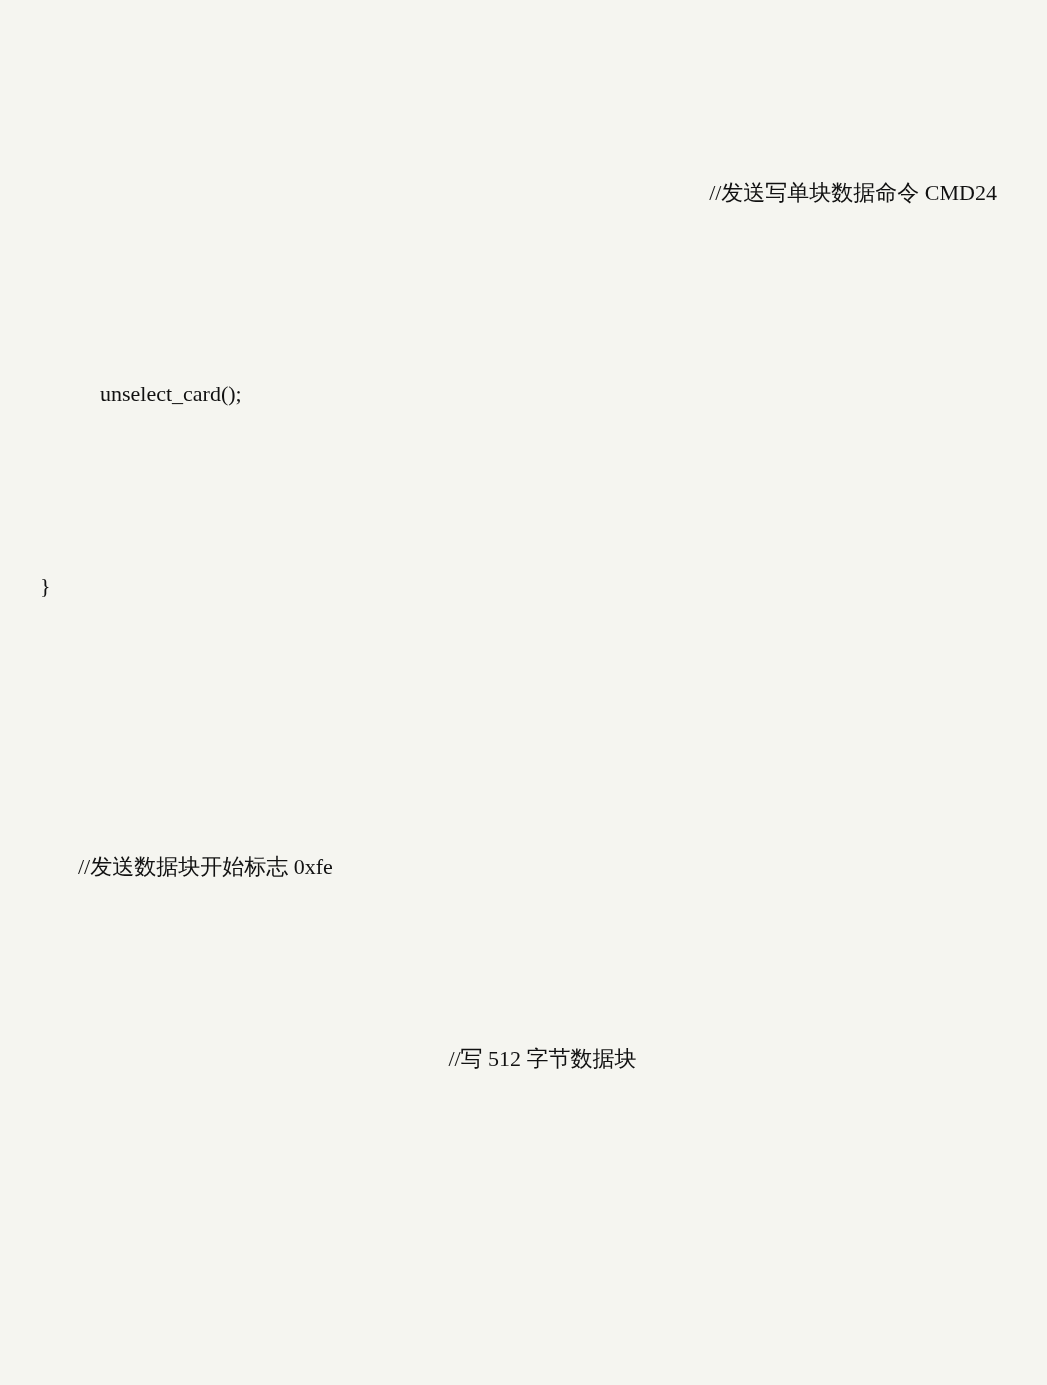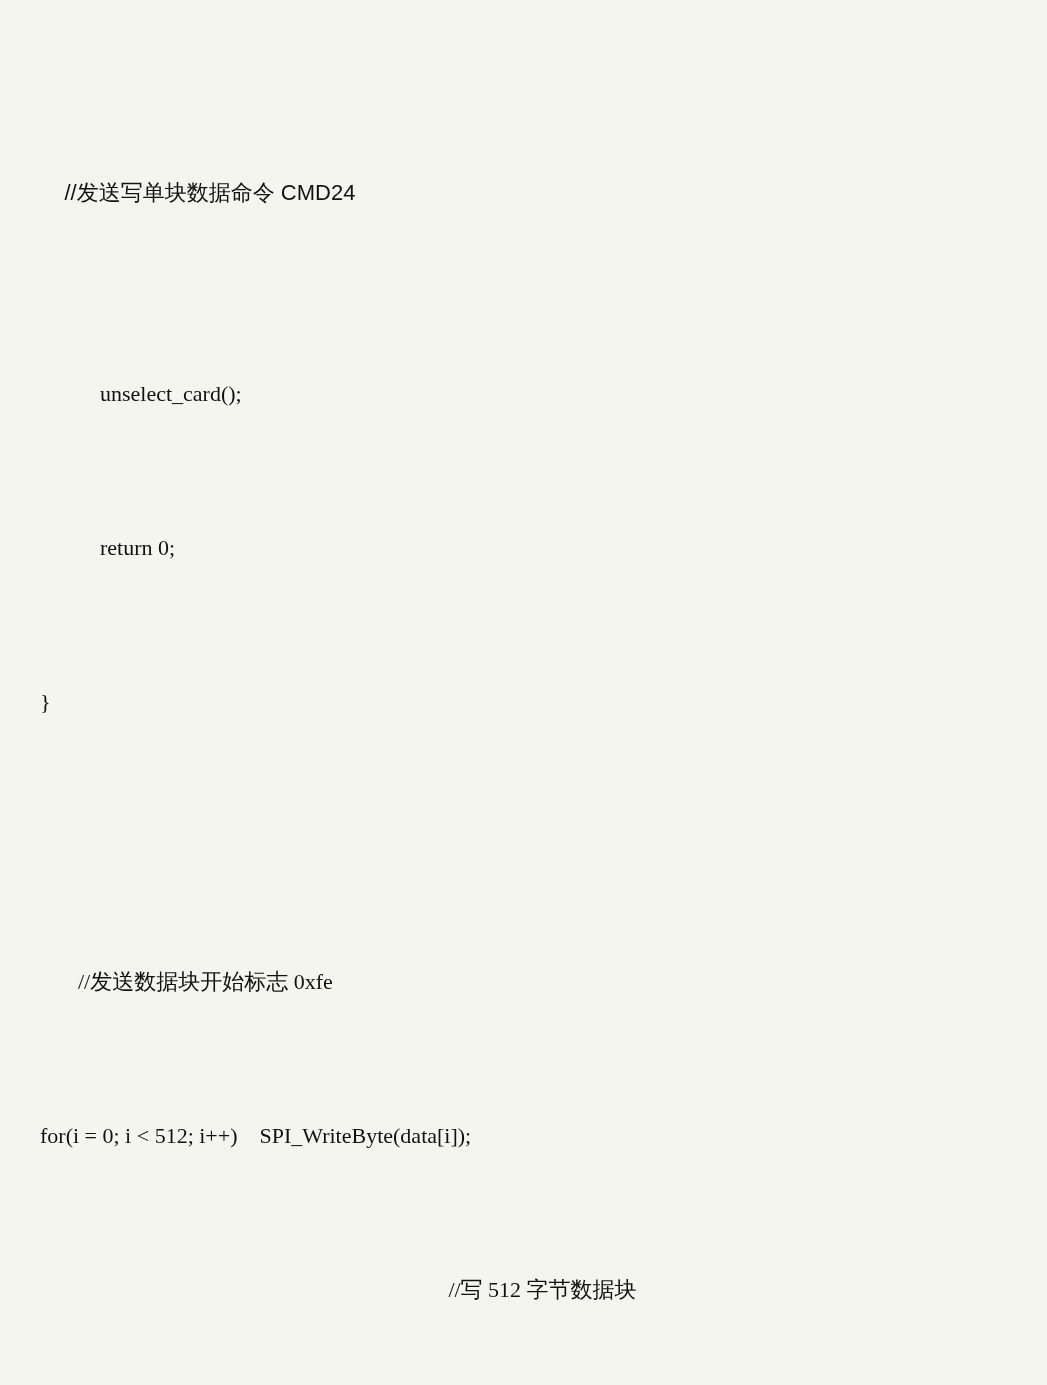--- a/index.html
+++ b/index.html
@@ -38,22 +38,22 @@
     .comment {
       font-family: "STSong", "SimSun", "Times New Roman", serif;
       margin-left: 38px;
     }
 
     .code-text {
       font-family: "Times New Roman", Times, serif;
     }
 
     .top-comment {
-      text-align: left;
-      font-family: Liberation Sans, sans-serif;
+      text-align: right;
+      font-family: Liberation Serif, serif;
       font-size: 22px;
       padding-right: 10px;
       margin-bottom: 8px;
     }
 
     .spacer {
       height: 0.5em;
     }
   </style>
 </head>
@@ -62,37 +62,31 @@
 <div class="code-block">
 
   <div class="top-comment">
     <span>//发送写单块数据命令 CMD24</span>
   </div>
 
   <div class="line indent1">
     <span class="code-text">unselect_card();</span>
   </div>
 
-  <div class="line indent1">
-    <span class="code-text">return 0;</span>
-  </div>
 
   <div class="line">
     <span class="code-text">}</span>
   </div>
 
   <div class="spacer"></div>
 
   <div class="line">
     <span class="comment">//发送数据块开始标志 0xfe</span>
   </div>
 
-  <div class="line">
-    <span class="code-text">for(i = 0; i &lt; 512; i++)&nbsp;&nbsp;&nbsp; SPI_WriteByte(data[i]);</span>
-  </div>
 
   <div class="line" style="justify-content: center;">
     <span style="" class="comment">//写 512 字节数据块</span>
   </div>
 
   
 
   
 
   

